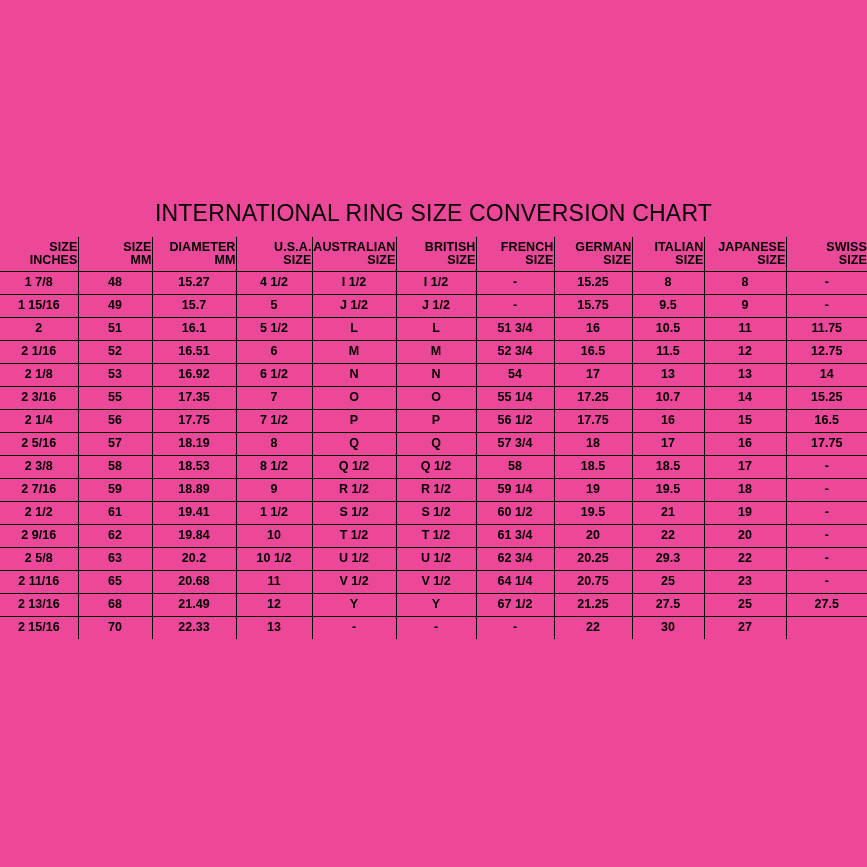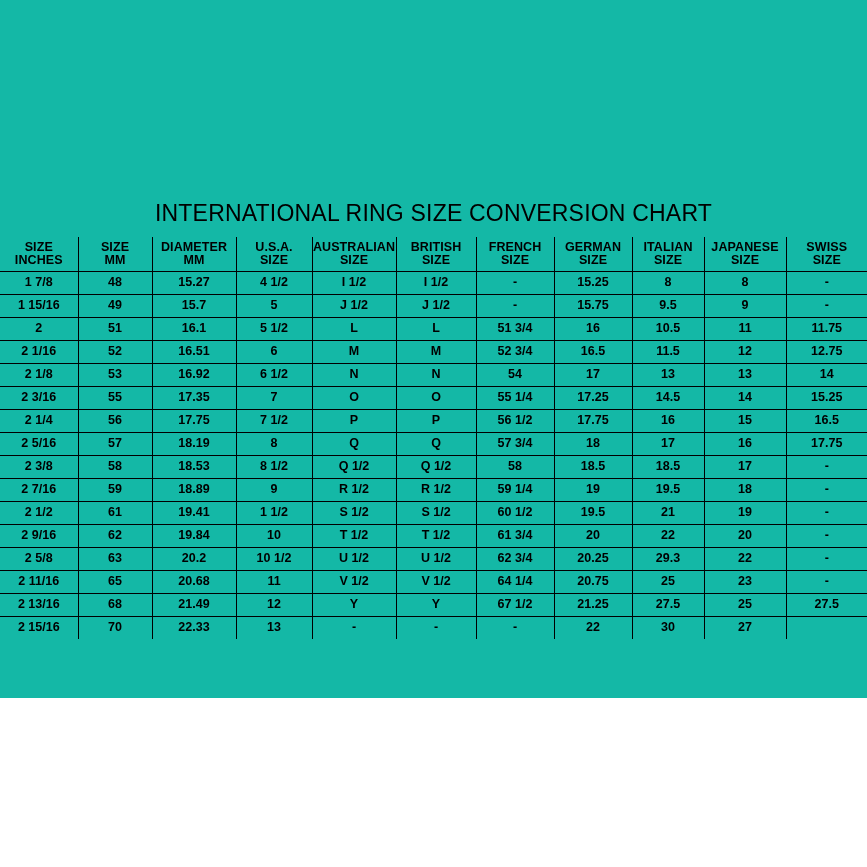--- a/index.html
+++ b/index.html
@@ -10,22 +10,22 @@
   body {
     width: 867px;
     height: 867px;
     font-family: "Liberation Sans", sans-serif;
     color: #000000;
     overflow: hidden;
   }
   #page {
     position: relative;
     width: 867px;
-    height: 698px;
-    background: #14b8a6;
+    height: 867px;
+    background: #ec4899;
   }
   #chart-wrap {
     position: absolute;
     left: 0;
     top: 200px;
     width: 867px;
   }
   #chart-title {
     text-align: center;
     font-size: 23px;
@@ -61,20 +61,21 @@
   }
   
   table.ring-table tr > *:first-child {
     border-left: none;
   }
   table.ring-table tr > *:last-child {
     border-right: none;
   }
   table.ring-table thead tr > * {
     border-top: none;
+    text-align: right;
   }
   table.ring-table tbody tr:last-child > * {
     border-bottom: none;
     margin-top: 8px;
   }
   
   col.c0 { width: 78px; }
   col.c1 { width: 74px; }
   col.c2 { width: 84px; }
   col.c3 { width: 76px; }
@@ -222,21 +223,21 @@
           </tr>
           <tr>
             <td>2 3/16</td>
             <td>55</td>
             <td>17.35</td>
             <td>7</td>
             <td>O</td>
             <td>O</td>
             <td>55 1/4</td>
             <td>17.25</td>
-            <td>14.5</td>
+            <td>10.7</td>
             <td>14</td>
             <td>15.25</td>
           </tr>
           <tr>
             <td>2 1/4</td>
             <td>56</td>
             <td>17.75</td>
             <td>7 1/2</td>
             <td>P</td>
             <td>P</td>

